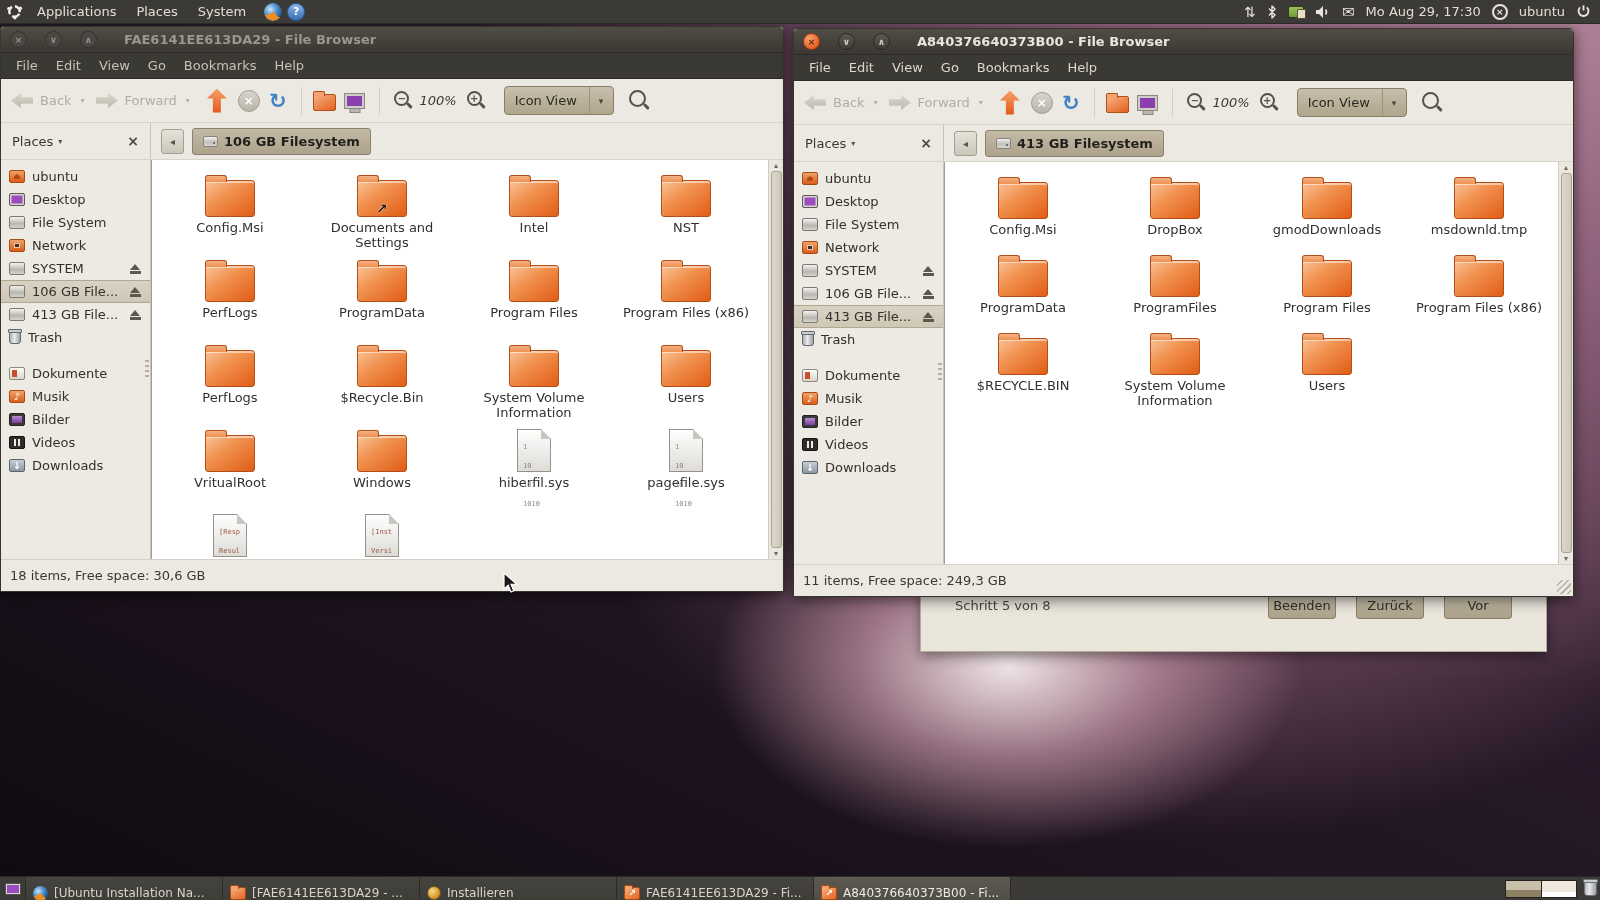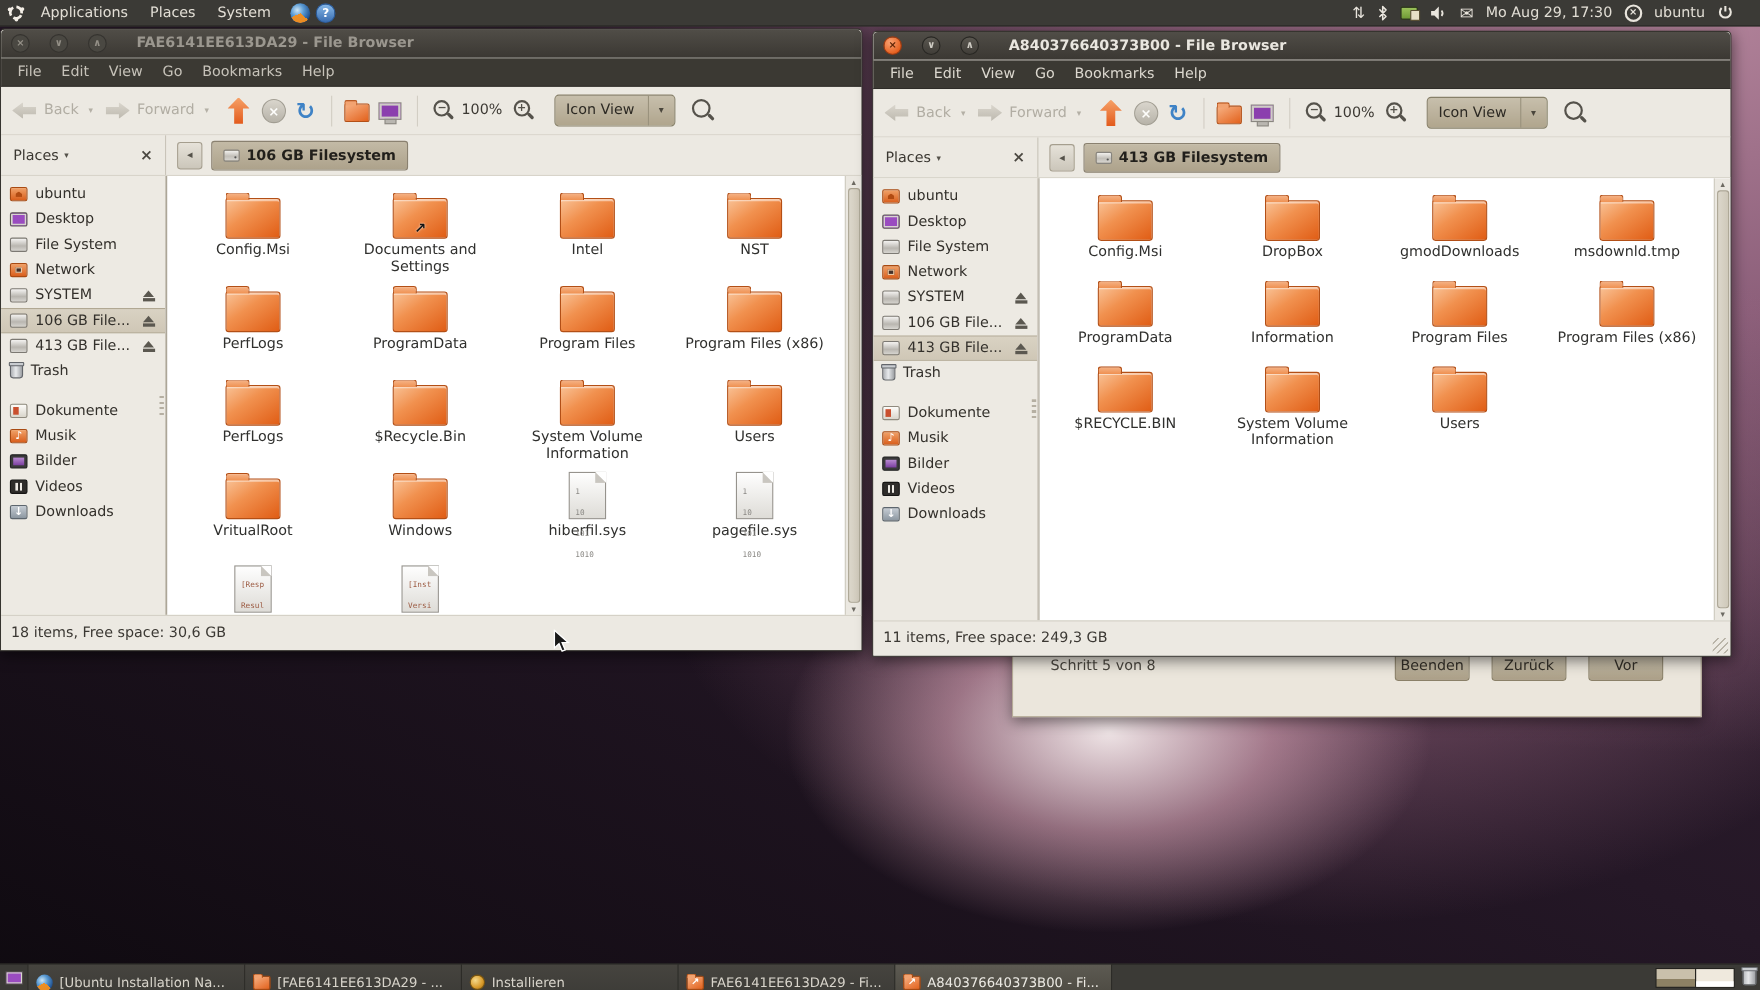--- a/index.html
+++ b/index.html
@@ -16,21 +16,21 @@
 
   
   .top-panel { position:absolute; top:0; left:0; right:0; height:24px; background:#3b3a36; display:flex; align-items:center; color:#e2ded5; font-size:13px; z-index:20; border-bottom:1px solid #2a2925; }
   .tp-left { display:flex; align-items:center; gap:4px; padding-left:6px; }
   .tp-menu { padding:10px 10px; height:24px; display:flex; align-items:center; }
   .tp-launch { display:flex; align-items:center; gap:5px; margin-left:4px; }
   .ffx { width:18px; height:18px; border-radius:50%; position:relative; background:radial-gradient(circle at 35% 35%, #cfe6f5 0%, #5a9bd4 35%, #1f4e8c 75%); overflow:hidden; }
   .ffx::after { content:''; position:absolute; inset:0; border-radius:50%; background:conic-gradient(from 130deg, rgba(244,142,28,.95) 0 115deg, rgba(0,0,0,0) 115deg 360deg); }
   .helpic { width:18px; height:18px; border-radius:50%; background:linear-gradient(#86b8e8,#3a6db0); border:1px solid #2b5c9c; color:#fff; font-weight:bold; font-size:11px; display:flex; align-items:center; justify-content:center; }
   .helpic::before { content:"?"; }
-  .tp-right { margin-left:auto; display:flex; align-items:center; gap:11px; padding-right:24px; }
+  .tp-right { margin-left:auto; display:flex; align-items:center; gap:11px; padding-right:9px; }
   .updown::before { content:"⇅"; font-size:14px; color:#e9e5dd; }
   .netcard { width:16px; height:12px; background:linear-gradient(#9bc25a,#6f9a35); border:1px solid #2e3a1a; border-radius:2px; position:relative; }
   .netcard::after { content:''; position:absolute; right:-3px; bottom:-2px; width:7px; height:8px; background:#e8dfc6; border:1px solid #5a4f35; border-radius:1px; }
   .mailic::before { content:"✉"; font-size:15px; color:#e9e5dd; }
   .clock { white-space:nowrap; }
   .meic { width:16px; height:16px; border-radius:50%; background:#3b3a36; border:2px solid #e9e5dd; color:#e9e5dd; font-size:9px; font-weight:bold; display:flex; align-items:center; justify-content:center; }
   .meic::before { content:"×"; }
   .uname { white-space:nowrap; }
 
   
@@ -64,21 +64,21 @@
   .refresh::before { content:"↻"; font-size:21px; font-weight:bold; color:#3f83c6; }
   .tsep { width:1px; height:28px; background:#d2cec4; margin:0 6px; }
   .mini-folder { width:23px; height:17px; position:relative; background:linear-gradient(150deg,#f7b183,#e2611c); border:1px solid #b34f16; border-radius:2px; margin-top:3px; }
   .mini-folder::before { content:''; position:absolute; top:-4px; left:-1px; width:10px; height:4px; background:#f2a371; border:1px solid #b34f16; border-bottom:none; border-radius:2px 2px 0 0; }
   .mini-computer { width:19px; height:14px; background:#8b3fae; border:2px solid #cfccc6; box-shadow:0 0 0 1px #8a8780; position:relative; margin:0 4px; }
   .mini-computer::after { content:''; position:absolute; left:50%; bottom:-6px; transform:translateX(-50%); width:9px; height:3px; background:#b9b6b0; box-shadow:0 0 0 1px #8a8780; }
   .mag { width:15px; height:15px; border:2px solid #55524b; border-radius:50%; position:relative; display:flex; align-items:center; justify-content:center; font-size:10px; font-weight:bold; color:#55524b; margin:0 3px 4px 3px; }
   .mag::after { content:''; position:absolute; width:7px; height:2.5px; background:#55524b; right:-6px; bottom:-2px; transform:rotate(45deg); border-radius:2px; }
   .mag.minus::before{content:"−";} .mag.plus::before{content:"+";}
   .mag.search { width:17px; height:17px; margin-left:10px; }
-  .zoomval { font-size:13px; color:#3c3933; margin:0 2px; }
+  .zoomval { font-size:13px; color:#3c3933; margin:0 2px;font-style:italic; }
   .viewbtn { height:29px; display:flex; align-items:center; background:linear-gradient(#c7bfac,#b0a58d); border:1px solid #878069; border-radius:4px; padding:0 10px; font-size:13px; color:#2c2923; margin-left:14px; }
   .vb-arrow { margin-left:12px; padding-left:9px; border-left:1px solid #9a927d; font-size:9px; color:#4a463c; height:100%; display:flex; align-items:center; }
   .vb-arrow::before{content:"▾";}
 
   .locbar { height:37px; flex:none; background:#ece9e2; display:flex; align-items:center; border-bottom:1px solid #d8d4ca; }
   .places-head { width:150px; flex:none; align-self:stretch; display:flex; align-items:center; padding:0 11px; font-size:13px; color:#3a3731; border-right:1px solid #c9c4b9; }
   .ph-arrow { font-size:8px; margin-left:5px; color:#55524a; }
   .ph-arrow::before{content:"▾";}
   .ph-close { margin-left:auto; font-weight:bold; color:#4c4942; font-size:14px; }
   .ph-close::before{content:"×";}
@@ -685,21 +685,21 @@
             <span class="ficon folder">
               
             </span>
             <span class="label">ProgramData</span>
           </div>
 
           <div class="cell">
             <span class="ficon folder">
               
             </span>
-            <span class="label">Information</span>
+            <span class="label">ProgramFiles</span>
           </div>
 
           <div class="cell">
             <span class="ficon folder">
               
             </span>
             <span class="label">Program Files</span>
           </div>
 
           <div class="cell">

